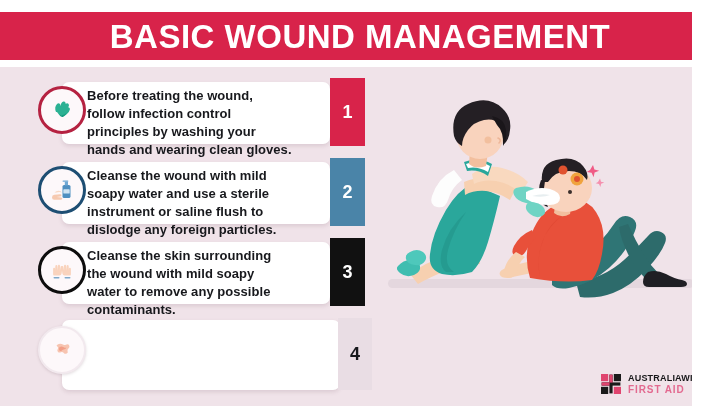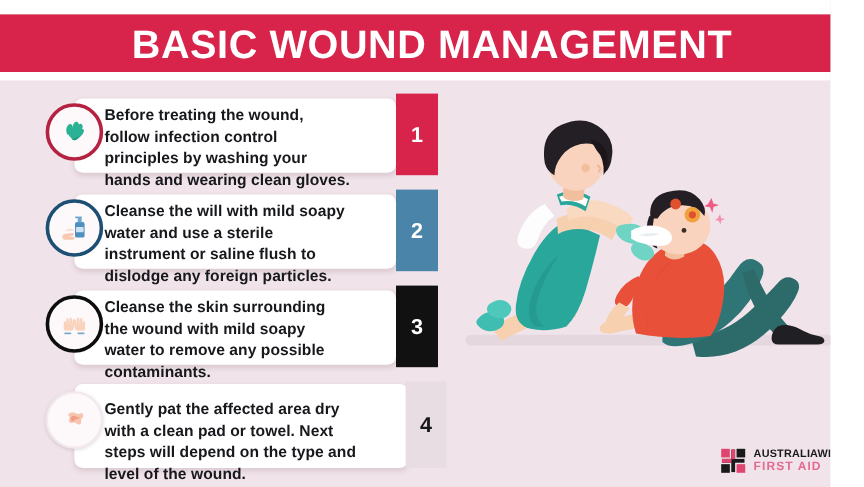--- a/index.html
+++ b/index.html
@@ -217,21 +217,21 @@
       <div class="step-icon ring-blue">
         <svg width="28" height="26" viewBox="0 0 28 26">
           <rect x="14.5" y="8" width="8" height="13" rx="1.6" fill="#4f8fc0"></rect>
           <rect x="16.8" y="4.6" width="3.2" height="3.8" fill="#6fa8d4"></rect>
           <path d="M16.6 4.8 h3.6 v-1.4 h-4.8 q-1 0 -1 0.7 t1 0.7 z" fill="#6fa8d4"></path>
           <rect x="15.3" y="12.2" width="6.4" height="4.4" rx="0.7" fill="#cfe3f2"></rect>
           <path d="M4 20.5 q0 -2.4 2.4 -2.7 l5.5 -0.6 q1.6 -0.2 1.6 1.1 q0 1.1 -1.4 1.3 l-3.4 0.4 q2.8 0.2 4.4 0.5 q1.4 0.3 1.2 1.3 q-0.2 0.9 -1.7 0.9 h-6.4 q-2.2 0 -2.2 -2.2 z" fill="#f6c9b0"></path>
           <path d="M6.5 15.6 q1.6 -1.9 4.3 -1.8 q2.3 0.1 3 1.6 q-2.2 -0.6 -4 -0.1 q-1.7 0.4 -3.3 0.3 z" fill="#f8d9c6"></path>
         </svg>
       </div>
-      <div class="step-text">Cleanse the will with mild soapy water and use a sterile instrument or saline flush to dislodge any foreign particles.</div>
+      <div class="step-text">Cleanse the wound with mild soapy water and use a sterile instrument or saline flush to dislodge any foreign particles.</div>
     </div>
 
     <div class="step-row">
       <div class="step-badge" style="background:#111111;color:#ffffff;">
         <span>3</span>
       </div>
       <div class="step-card"></div>
       <div class="step-icon ring-black">
         <svg width="28" height="26" viewBox="0 0 28 26">
           <path d="M6 18.5 q-0.9 0 -0.9 -1.2 v-5.3 q0 -1.2 1 -1.2 t1 1.2 v2 l0.2 -4.6 q0.05 -1.3 1.1 -1.3 q1 0 1 1.3 l0.1 4.3 l0.4 -4.8 q0.1 -1.3 1.1 -1.25 q1 0.05 1 1.3 l-0.1 4.8 l0.6 -3.6 q0.2 -1.2 1.2 -1.05 q0.95 0.15 0.8 1.35 l-0.9 6.1 q-0.35 2 -2.3 2 z" fill="#f9d3bd"></path>
@@ -247,21 +247,20 @@
       <div class="step-badge" style="background:#e9dde4;color:#17181c;">
         <span>4</span>
       </div>
       <div class="step-card"></div>
       <div class="step-icon ring-none">
         <svg width="28" height="26" viewBox="0 0 28 26">
           <path d="M9 8 q3 -2.4 6 -0.6 q2 1.2 3.6 0.2 q1.6 -1 2.6 0.8 q0.9 1.6 -0.6 2.8 q-1.7 1.4 -1 3 q0.7 1.7 -1 2.4 q-1.6 0.7 -2.8 -0.6 q-1.3 -1.4 -3 -0.7 q-1.9 0.8 -3 -0.6 q-1 -1.3 0 -2.7 q1 -1.5 -0.4 -2.5 q-1.4 -1 -0.4 -1.5 z" fill="#f7c4b0"></path>
           <path d="M11.5 10 q2.2 -1.2 4.2 0.2 q1.5 1 2.6 0.2 q-0.3 1.6 -1.9 1.8 q-1.6 0.2 -2.6 1.2 q-1.2 1.2 -2.4 0.2 q-1.1 -1 0.1 -3.6 z" fill="#f29e86"></path>
         </svg>
       </div>
-      <div class="step-text">Gently pat the affected area dry with a clean pad or towel. Next steps will depend on the type and level of the wound.</div>
     </div>
 
   </div>
 
   <div class="illustration">
     <svg width="330" height="216" viewBox="0 0 330 216">
 
       <rect x="8" y="183" width="306" height="9" rx="4.5" fill="#e4d7de"></rect>
 
       <path d="M196 186 q28 -4 48 -22 q14 -13 24 -24 q6 -7 13 -4 q7 3 4 11 q-4 11 -18 26 q-16 17 -34 24 q-16 6 -33 4 z" fill="#2d6b6b"></path>

